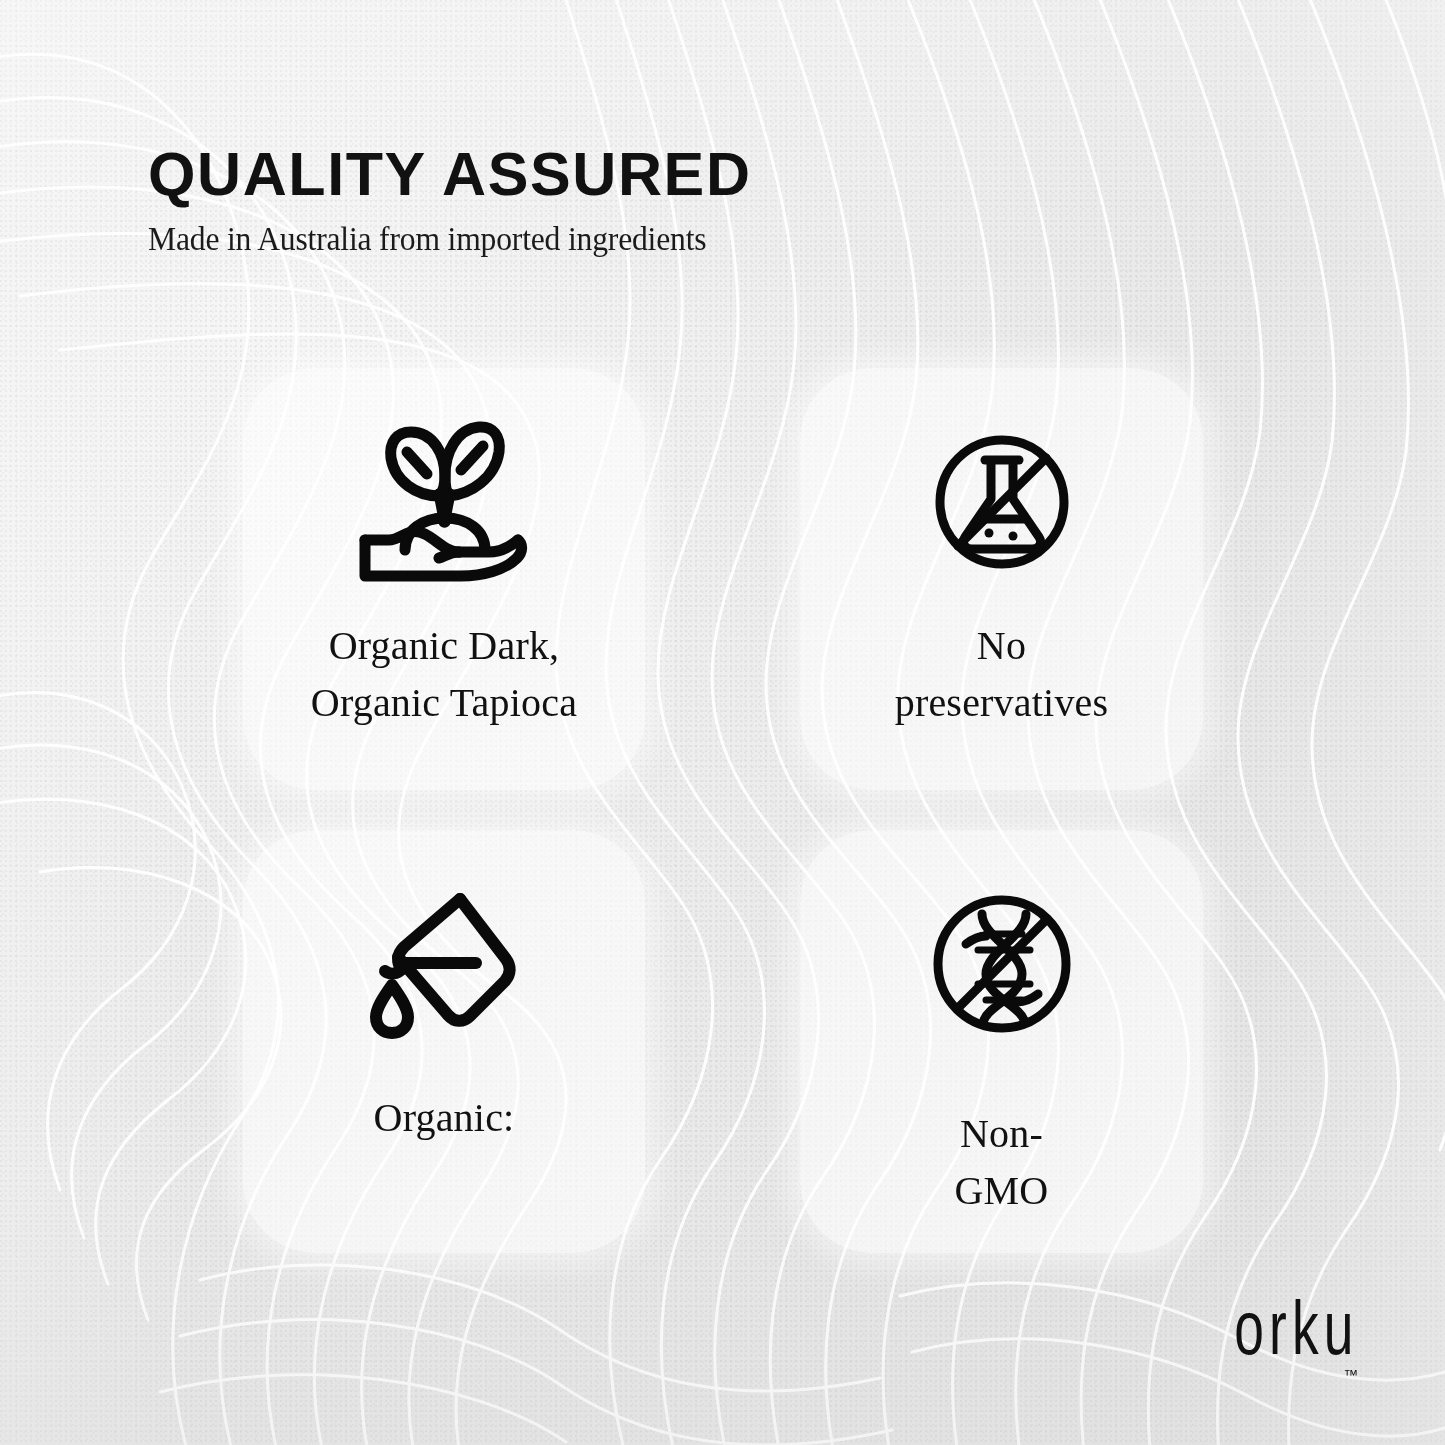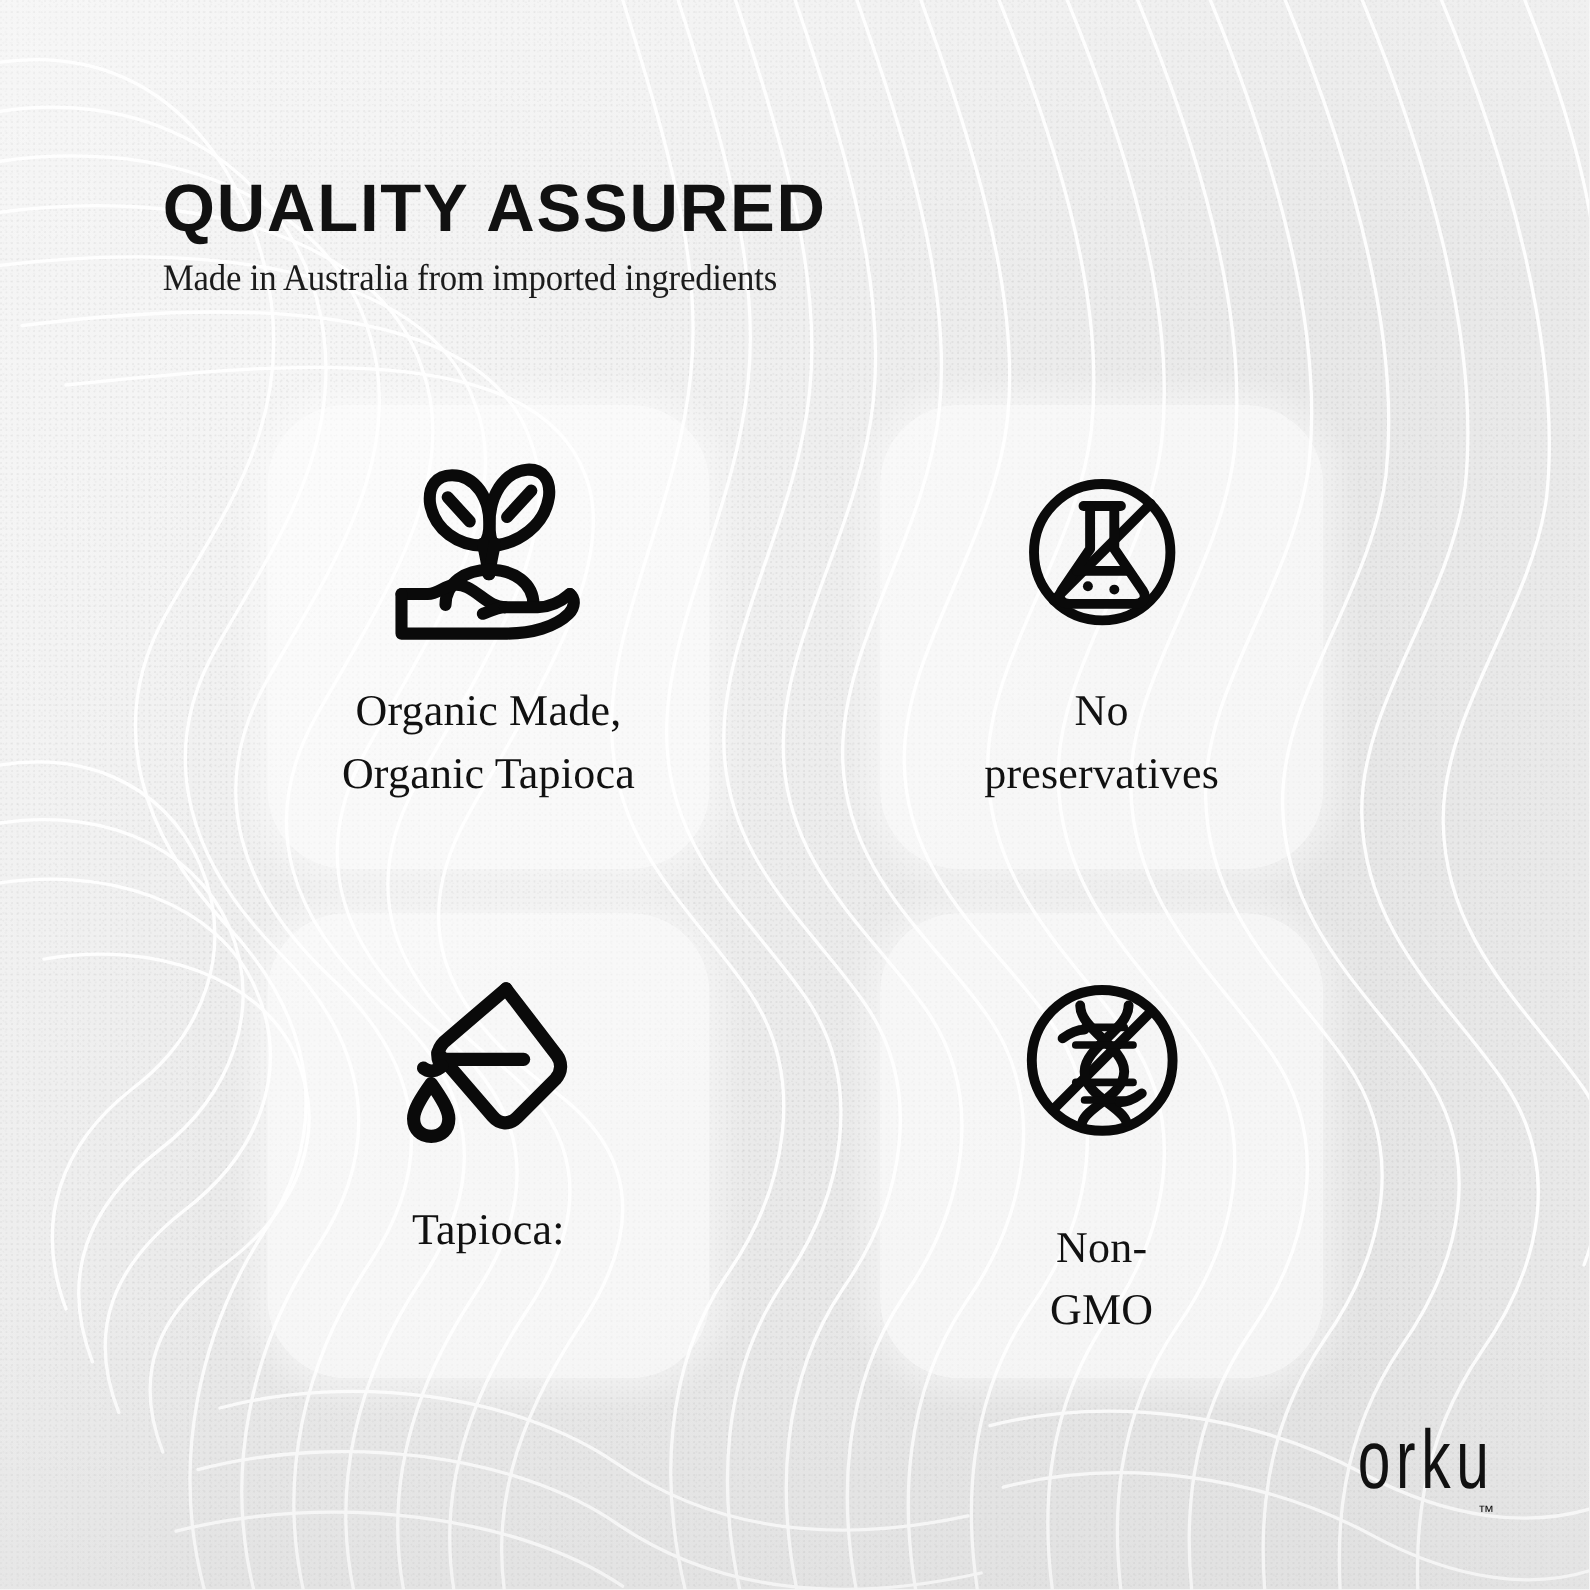--- a/index.html
+++ b/index.html
@@ -46,21 +46,21 @@
                       rgba(255,255,255,0) 82%, rgba(220,220,220,.30) 100%),
       linear-gradient(90deg, rgba(255,255,255,.22) 0%, rgba(255,255,255,0) 14%,
                       rgba(255,255,255,0) 86%, rgba(255,255,255,.20) 100%);
     pointer-events: none;
   }
 
   
   #header {
     position: absolute;
     left: 148px;
-    top: 157px;
+    top: 142px;
     width: 900px;
   }
   #title {
     font-family: "Liberation Sans", sans-serif;
     font-weight: 700;
     font-size: 61px;
     letter-spacing: 1.6px;
     color: #111111;
     line-height: 1.05;
     white-space: nowrap;
@@ -224,21 +224,21 @@
 
           <path d="M50,132 C50,112 68,100 90,100 C112,100 130,112 130,132"></path>
 
           <path d="M10,122 L34,122 C42,122 48,116 56,114 C66,112 74,118 82,124 C90,130 96,134 104,134"></path>
           <path d="M104,134 C96,134 90,138 84,140"></path>
           <path d="M104,134 L134,134 C146,134 156,128 163,122"></path>
           <path d="M163,122 C168,126 168,134 162,140 C150,152 128,158 106,158 L44,158 L10,158 L10,122"></path>
         </svg>
       </div>
       <div class="card-label">
-        <span>Organic Made,</span><br>
+        <span>Organic Dark,</span><br>
         <span>Organic Tapioca</span><br>
       </div>
     </div>
 
     <div class="card c-tr">
       <div class="icon-wrap">
         <svg width="150" height="150" viewBox="0 0 150 150" fill="none" stroke="#0a0a0a" stroke-width="9" stroke-linecap="round" stroke-linejoin="round">
           <circle cx="75" cy="75" r="62"></circle>
           <line x1="31" y1="119" x2="119" y2="31"></line>
 
@@ -267,21 +267,21 @@
           <path d="M96,14 L40,62 C33,69 32,78 38,84"></path>
 
           <line x1="36" y1="78" x2="112" y2="78"></line>
 
           <path d="M38,84 C33,89 26,90 21,86"></path>
 
           <path d="M28,100 C18,114 12,124 12,132 C12,142 19,148 28,148 C37,148 44,142 44,132 C44,124 38,114 28,100 Z"></path>
         </svg>
       </div>
       <div class="card-label">
-        <span>Tapioca:</span><br>
+        <span>Organic:</span><br>
       </div>
     </div>
 
     <div class="card c-br">
       <div class="icon-wrap">
         <svg width="152" height="152" viewBox="0 0 152 152" fill="none" stroke="#0a0a0a" stroke-width="9" stroke-linecap="round" stroke-linejoin="round">
           <circle cx="76" cy="76" r="64"></circle>
           <line x1="31" y1="121" x2="121" y2="31"></line>
 
           <path d="M56,26 C56,48 96,64 96,86 C96,108 62,118 58,132"></path>

